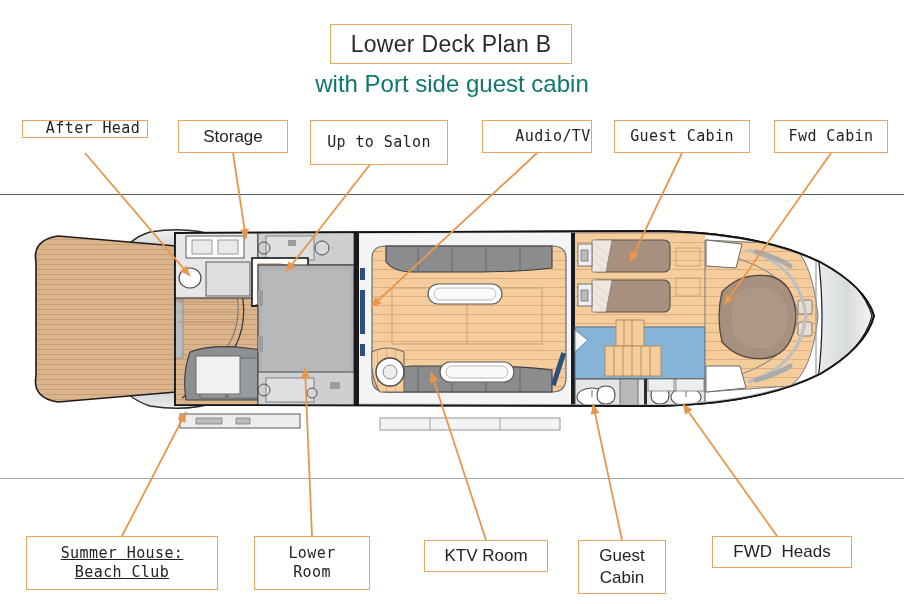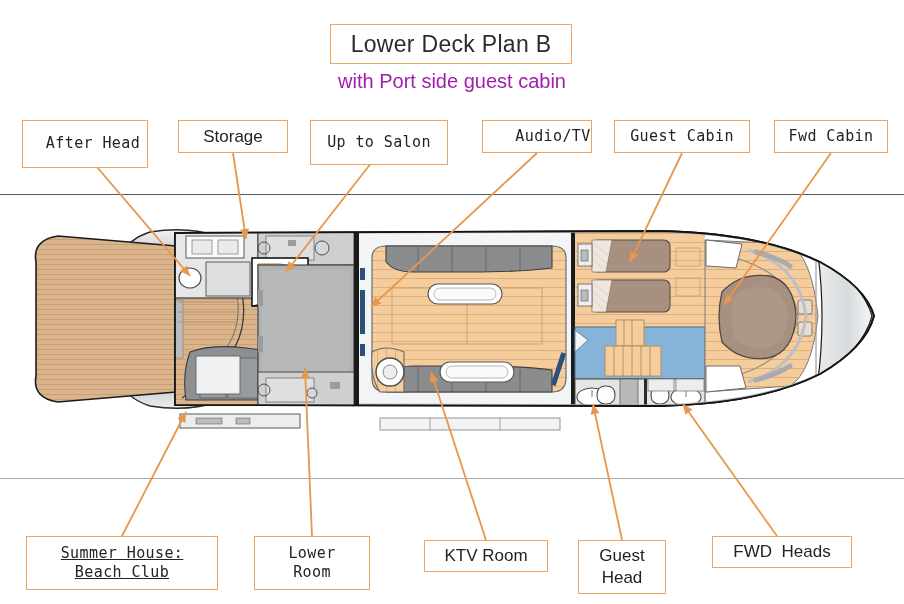--- a/index.html
+++ b/index.html
@@ -11,22 +11,22 @@
   #stage{position:absolute;left:0;top:0;width:904px;height:604px;}
 
   
   .title-box{
     position:absolute;border:1.5px solid #e8a765;background:#fff;
     display:flex;align-items:center;justify-content:center;
     font-family:"Liberation Sans", sans-serif;color:#2b2b2b;
     font-size:23px;letter-spacing:.3px;white-space:nowrap;
   }
   .subtitle{
-    position:absolute;text-align:center;color:#a21caf;
-    font-family:"Liberation Sans", sans-serif;font-size:20px;white-space:nowrap;
+    position:absolute;text-align:center;color:#0f766e;
+    font-family:"Liberation Sans", sans-serif;font-size:24px;white-space:nowrap;
   }
 
   
   .label{
     position:absolute;border:1.5px solid #eda463;background:#ffffff;
     display:flex;flex-direction:column;align-items:center;justify-content:center;
     color:#232323;line-height:1.28;text-align:center;white-space:pre;
     box-sizing:border-box;
   }
   .label.mono{font-family:"DejaVu Sans Mono", monospace;font-size:15px;letter-spacing:.4px;}
@@ -357,26 +357,26 @@
       <polygon points="305,368 309.89961278957486,377.8485427608471 300.93665978945427,378.2219991358522" fill="#e8964b"></polygon>
       <line x1="486" y1="540" x2="431" y2="372" stroke="#e8964b" stroke-width="1.8"></line>
       <polygon points="431,372 438.38774429409415,380.14992234595394 429.86226107991774,382.94100316011884" fill="#e8964b"></polygon>
       <line x1="622" y1="540" x2="593" y2="404" stroke="#e8964b" stroke-width="1.8"></line>
       <polygon points="593,404 599.4813817105705,412.8877269941129 590.7078965935482,414.7585436734779" fill="#e8964b"></polygon>
       <line x1="777" y1="536" x2="683" y2="404" stroke="#e8964b" stroke-width="1.8"></line>
       <polygon points="683,404 692.4798399580914,409.5796625676625 685.1725834241822,414.78331494787056" fill="#e8964b"></polygon>
     </svg>
 
   <div id="labelLayer">
-      <div class="label mono" style="left: 22px; top: 120px; width: 126px; height: 48px; padding-left: 16px;"><span>After Head</span></div>
+      <div class="label mono" style="left: 22px; top: 120px; width: 126px; height: 18px; padding-left: 16px;"><span>After Head</span></div>
       <div class="label sans" style="left: 178px; top: 120px; width: 110px; height: 33px;"><span>Storage</span></div>
       <div class="label mono" style="left: 310px; top: 120px; width: 138px; height: 45px;"><span>Up to Salon</span></div>
       <div class="label mono" style="left: 482px; top: 120px; width: 110px; height: 33px; padding-left: 32px;"><span>Audio/TV</span></div>
       <div class="label mono" style="left: 614px; top: 120px; width: 136px; height: 33px;"><span>Guest Cabin</span></div>
       <div class="label mono" style="left: 774px; top: 120px; width: 114px; height: 33px;"><span>Fwd Cabin</span></div>
       <div class="label mono" style="left: 26px; top: 536px; width: 192px; height: 54px; text-decoration: underline;"><span>Summer House:</span><span>Beach Club</span></div>
       <div class="label mono" style="left: 254px; top: 536px; width: 116px; height: 54px;"><span>Lower</span><span>Room</span></div>
       <div class="label sans" style="left: 424px; top: 540px; width: 124px; height: 32px;"><span>KTV Room</span></div>
-      <div class="label sans" style="left: 578px; top: 540px; width: 88px; height: 54px;"><span>Guest</span><span>Head</span></div>
+      <div class="label sans" style="left: 578px; top: 540px; width: 88px; height: 54px;"><span>Guest</span><span>Cabin</span></div>
       <div class="label sans" style="left: 712px; top: 536px; width: 140px; height: 32px; align-items: center;"><span>FWD  Heads</span></div>
     </div>
 
 </div>
 
 </body></html>

